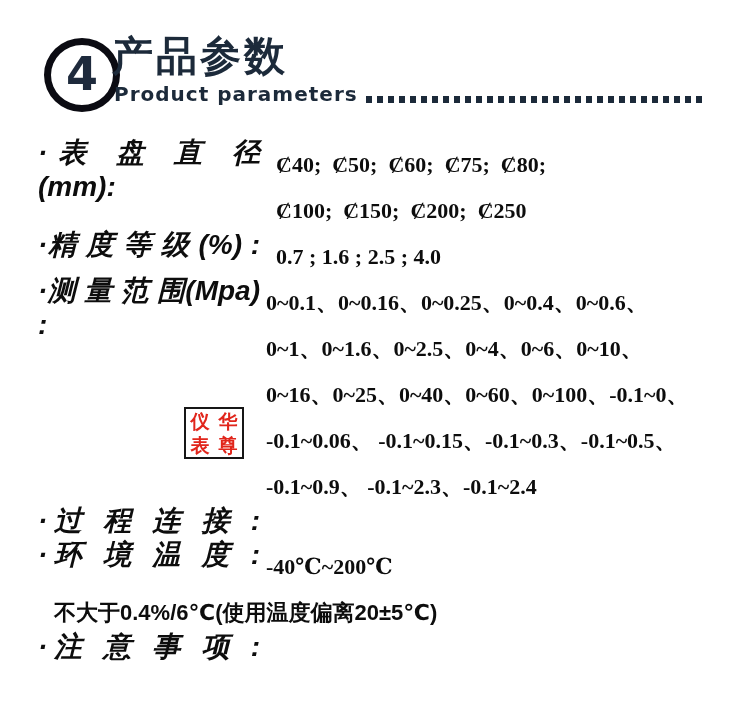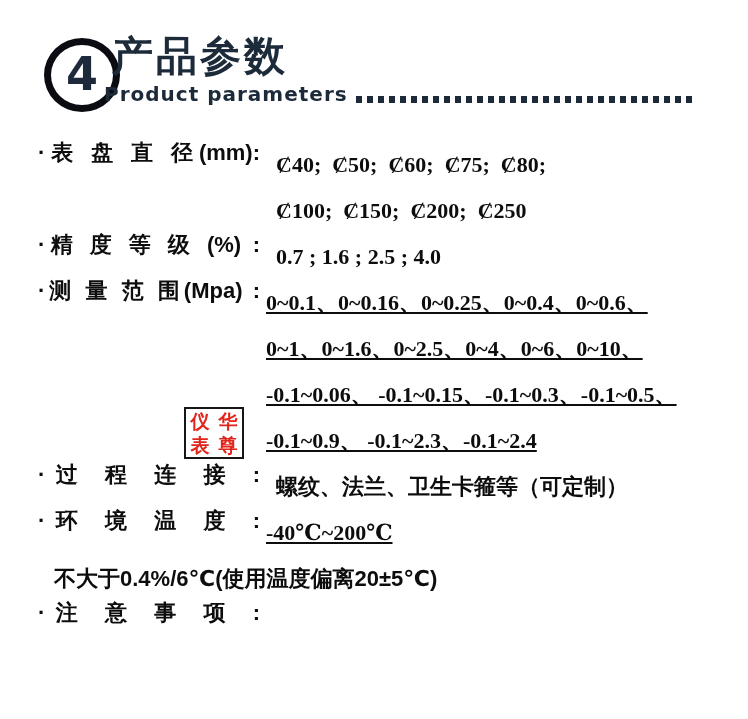--- a/index.html
+++ b/index.html
@@ -26,49 +26,50 @@
     font-family:"DejaVu Sans","Liberation Sans",sans-serif;
     margin-top:-3px;
   }
   .title {
     position:absolute; left:112px; top:34px;
     font-size:41px; font-weight:900; color:#1c2a3a;
     letter-spacing:3px; line-height:44px;
     font-family:"DejaVu Sans","Liberation Sans",sans-serif;
   }
   .subrow {
-    position:absolute; left:104px; top:82px; width:594px;
+    position:absolute; left:114px; top:82px; width:594px;
     display:flex; align-items:flex-end;justify-content:center;
   }
   .subtitle {
     font-size:20px; font-weight:800; color:#1c2a3a;
     letter-spacing:1px; white-space:nowrap;
     font-family:"DejaVu Sans","Liberation Sans",sans-serif;
   }
   .leader {
     flex:1; height:7px; margin:0 2px 3px 8px;
     background-image:repeating-linear-gradient(90deg,#1c2a3a 0 6px,transparent 6px 11px);
   }
 
   
   .content { position:absolute; left:38px; top:136px; width:678px; }
   .prow { display:flex; align-items:flex-start; }
   .plabel {
     flex:none; width:222px;
-    font-size:22px; font-weight:bold; line-height:34px;
+    font-size:28px; font-weight:bold; line-height:34px;
     color:#0d0d0d;
     text-align:justify; text-align-last:justify;
     font-family:"Liberation Sans","DejaVu Sans",sans-serif;
+    font-style:italic;
   }
   .pvalue {
     flex:1; padding-left:16px;
     font-size:22px; font-weight:bold; line-height:34px;
     color:#0d0d0d;
   }
-  .pvalue.tight { padding-left:6px;text-decoration:underline; }
+  .pvalue.tight { padding-left:6px; }
   .pvalue.notes { padding-left:0; margin-left:-12px; }
   .serif { font-family:"Liberation Serif","DejaVu Serif","DejaVu Sans",serif; }
   .sans  { font-family:"Liberation Sans","DejaVu Sans",sans-serif; }
   .vline { white-space:pre-wrap;margin-top:12px; }
   .notes .vline { line-height:37px; }
   .notes .indent { padding-left:26px; }
 
   
   .stamp {
     position:absolute; left:184px; top:407px;
@@ -112,30 +113,28 @@
       <div class="pvalue serif">
         <div class="vline">0.7 ; 1.6 ; 2.5 ; 4.0</div>
       </div>
     </div>
 
     <div class="prow">
       <div class="plabel">·测 量 范 围(Mpa) :</div>
       <div class="pvalue serif tight">
         <div class="vline">0~0.1、0~0.16、0~0.25、0~0.4、0~0.6、</div>
         <div class="vline">0~1、0~1.6、0~2.5、0~4、0~6、0~10、</div>
+        <div class="vline">0~16、0~25、0~40、0~60、0~100、-0.1~0、</div>
         <div class="vline">-0.1~0.06、 -0.1~0.15、-0.1~0.3、-0.1~0.5、</div>
         <div class="vline">-0.1~0.9、 -0.1~2.3、-0.1~2.4</div>
       </div>
     </div>
 
     <div class="prow">
       <div class="plabel">·过 程 连 接 :</div>
-      <div class="pvalue sans">
-        <div class="vline">螺纹、法兰、卫生卡箍等（可定制）</div>
-      </div>
     </div>
 
     <div class="prow">
       <div class="plabel">·环 境 温 度 :</div>
       <div class="pvalue serif tight">
         <div class="vline">-40℃~200℃</div>
       </div>
     </div>
 
     <div class="prow">

